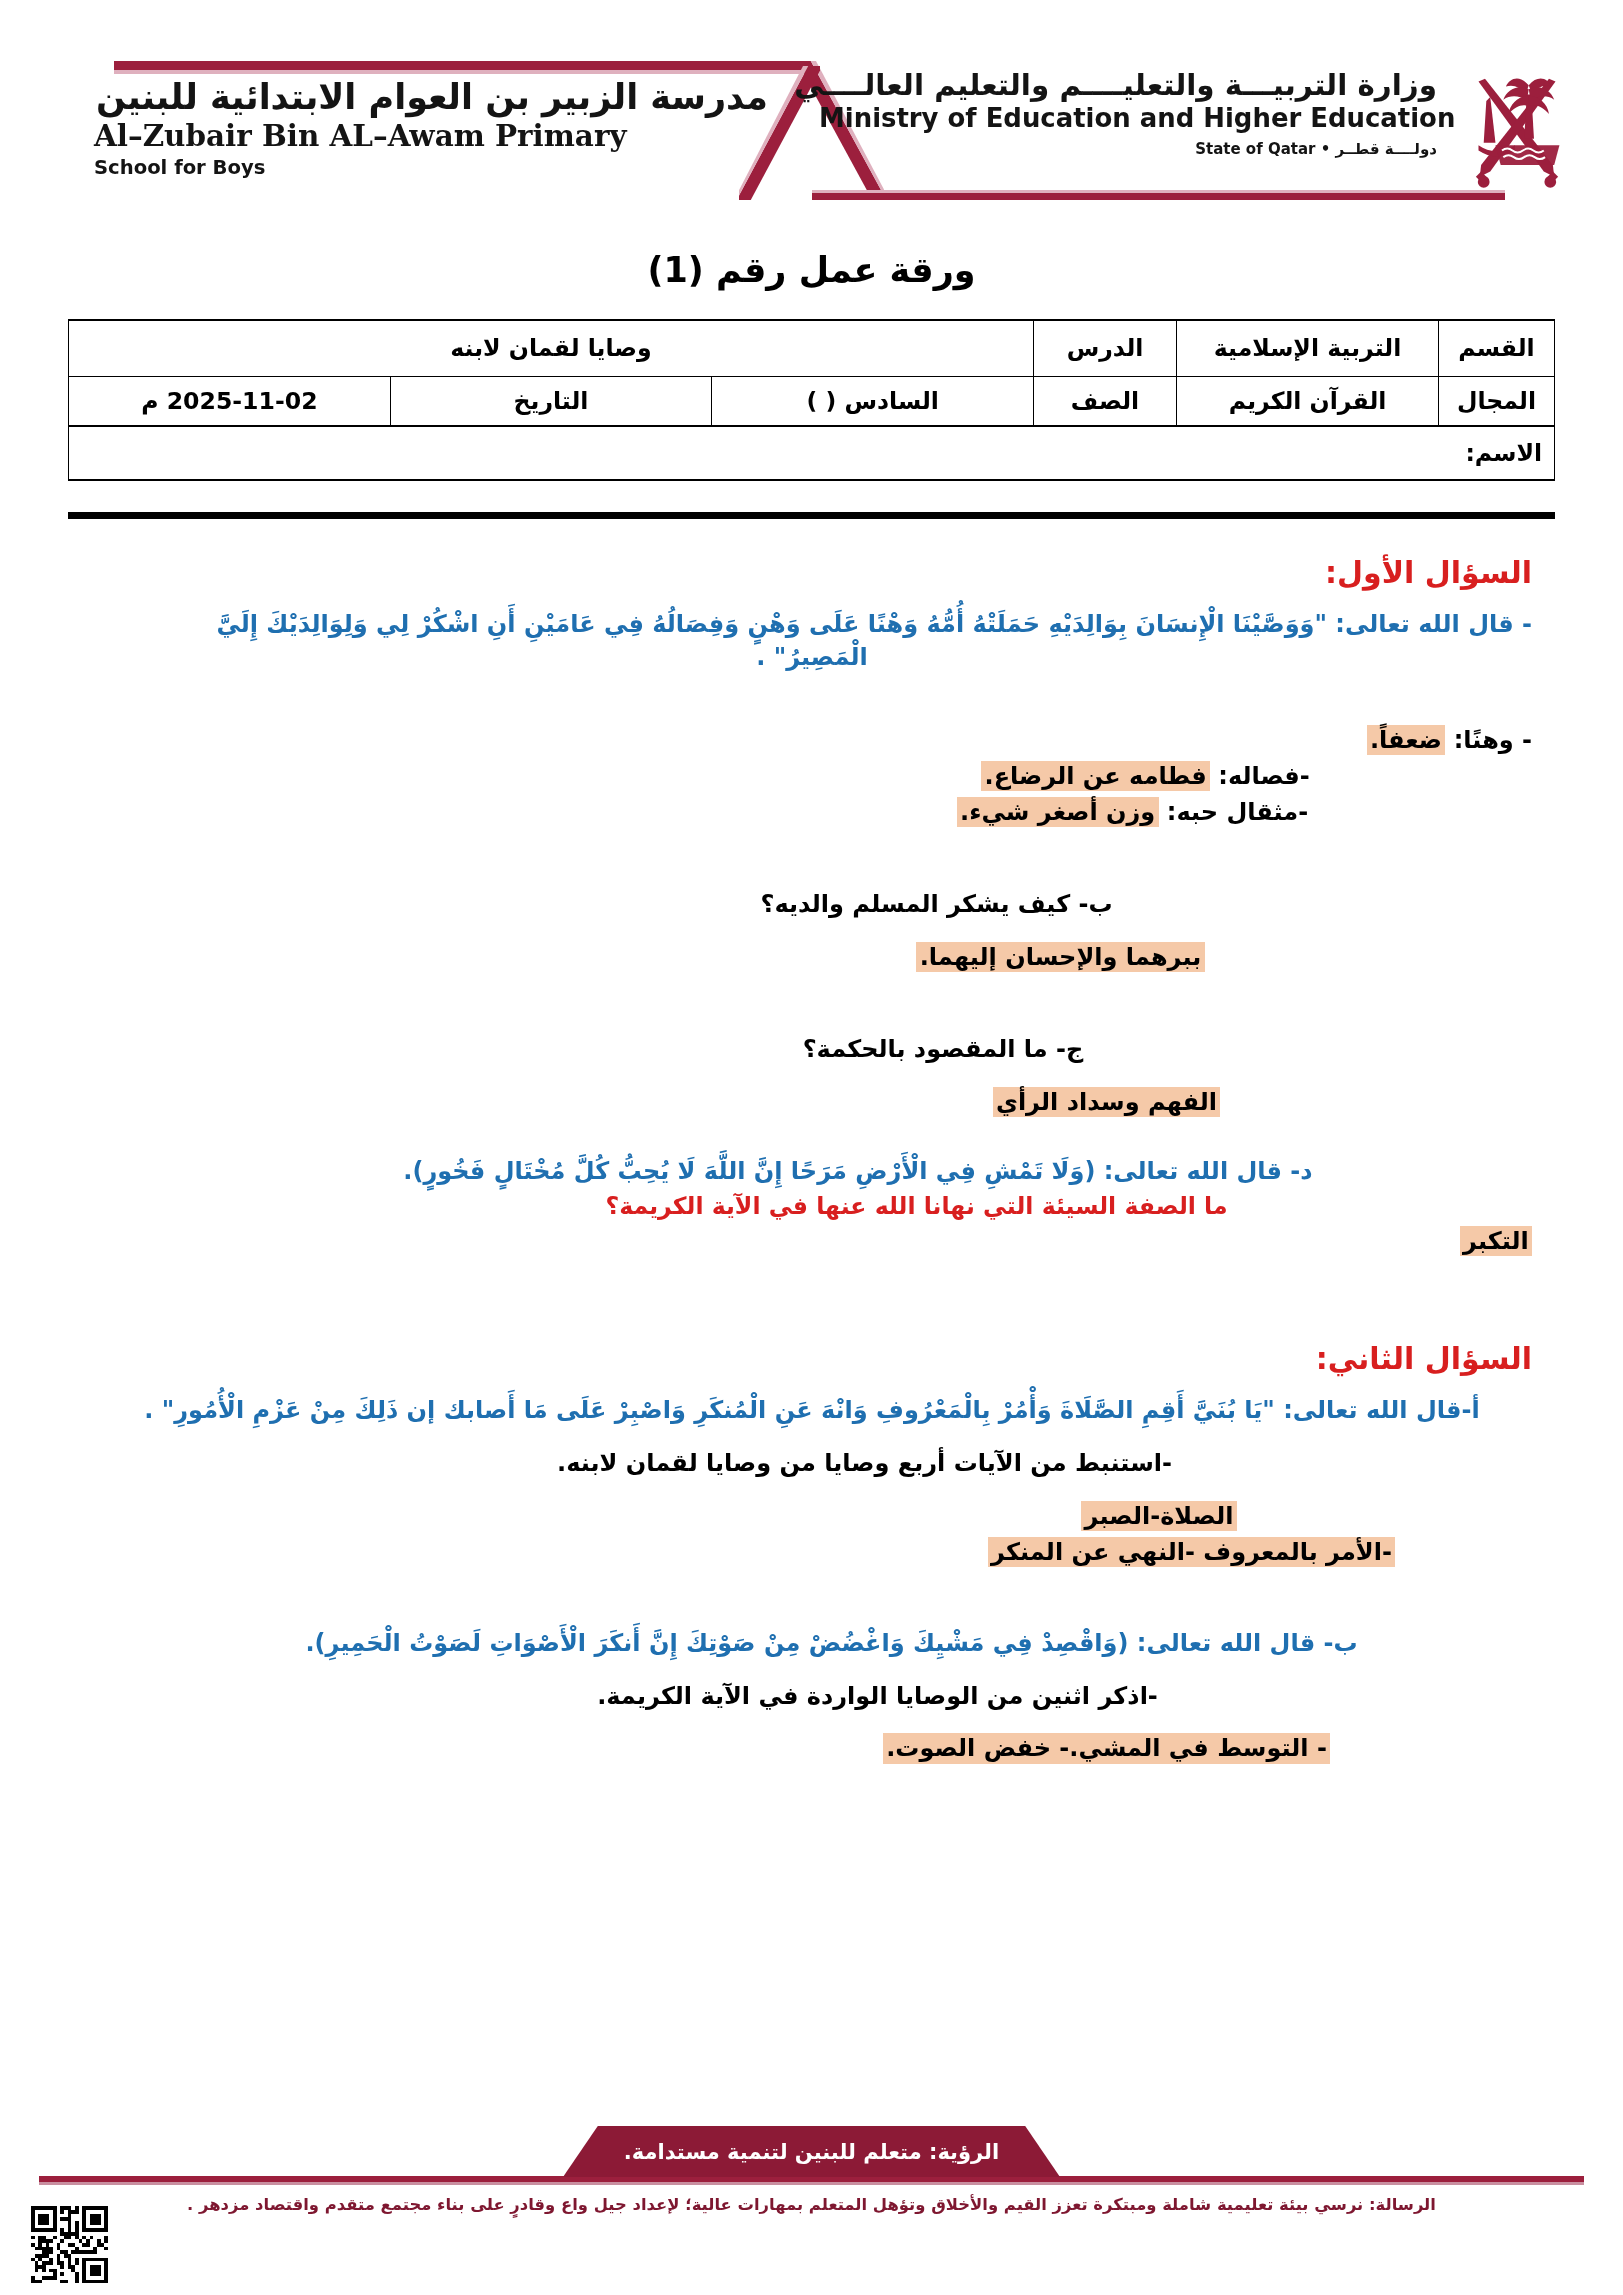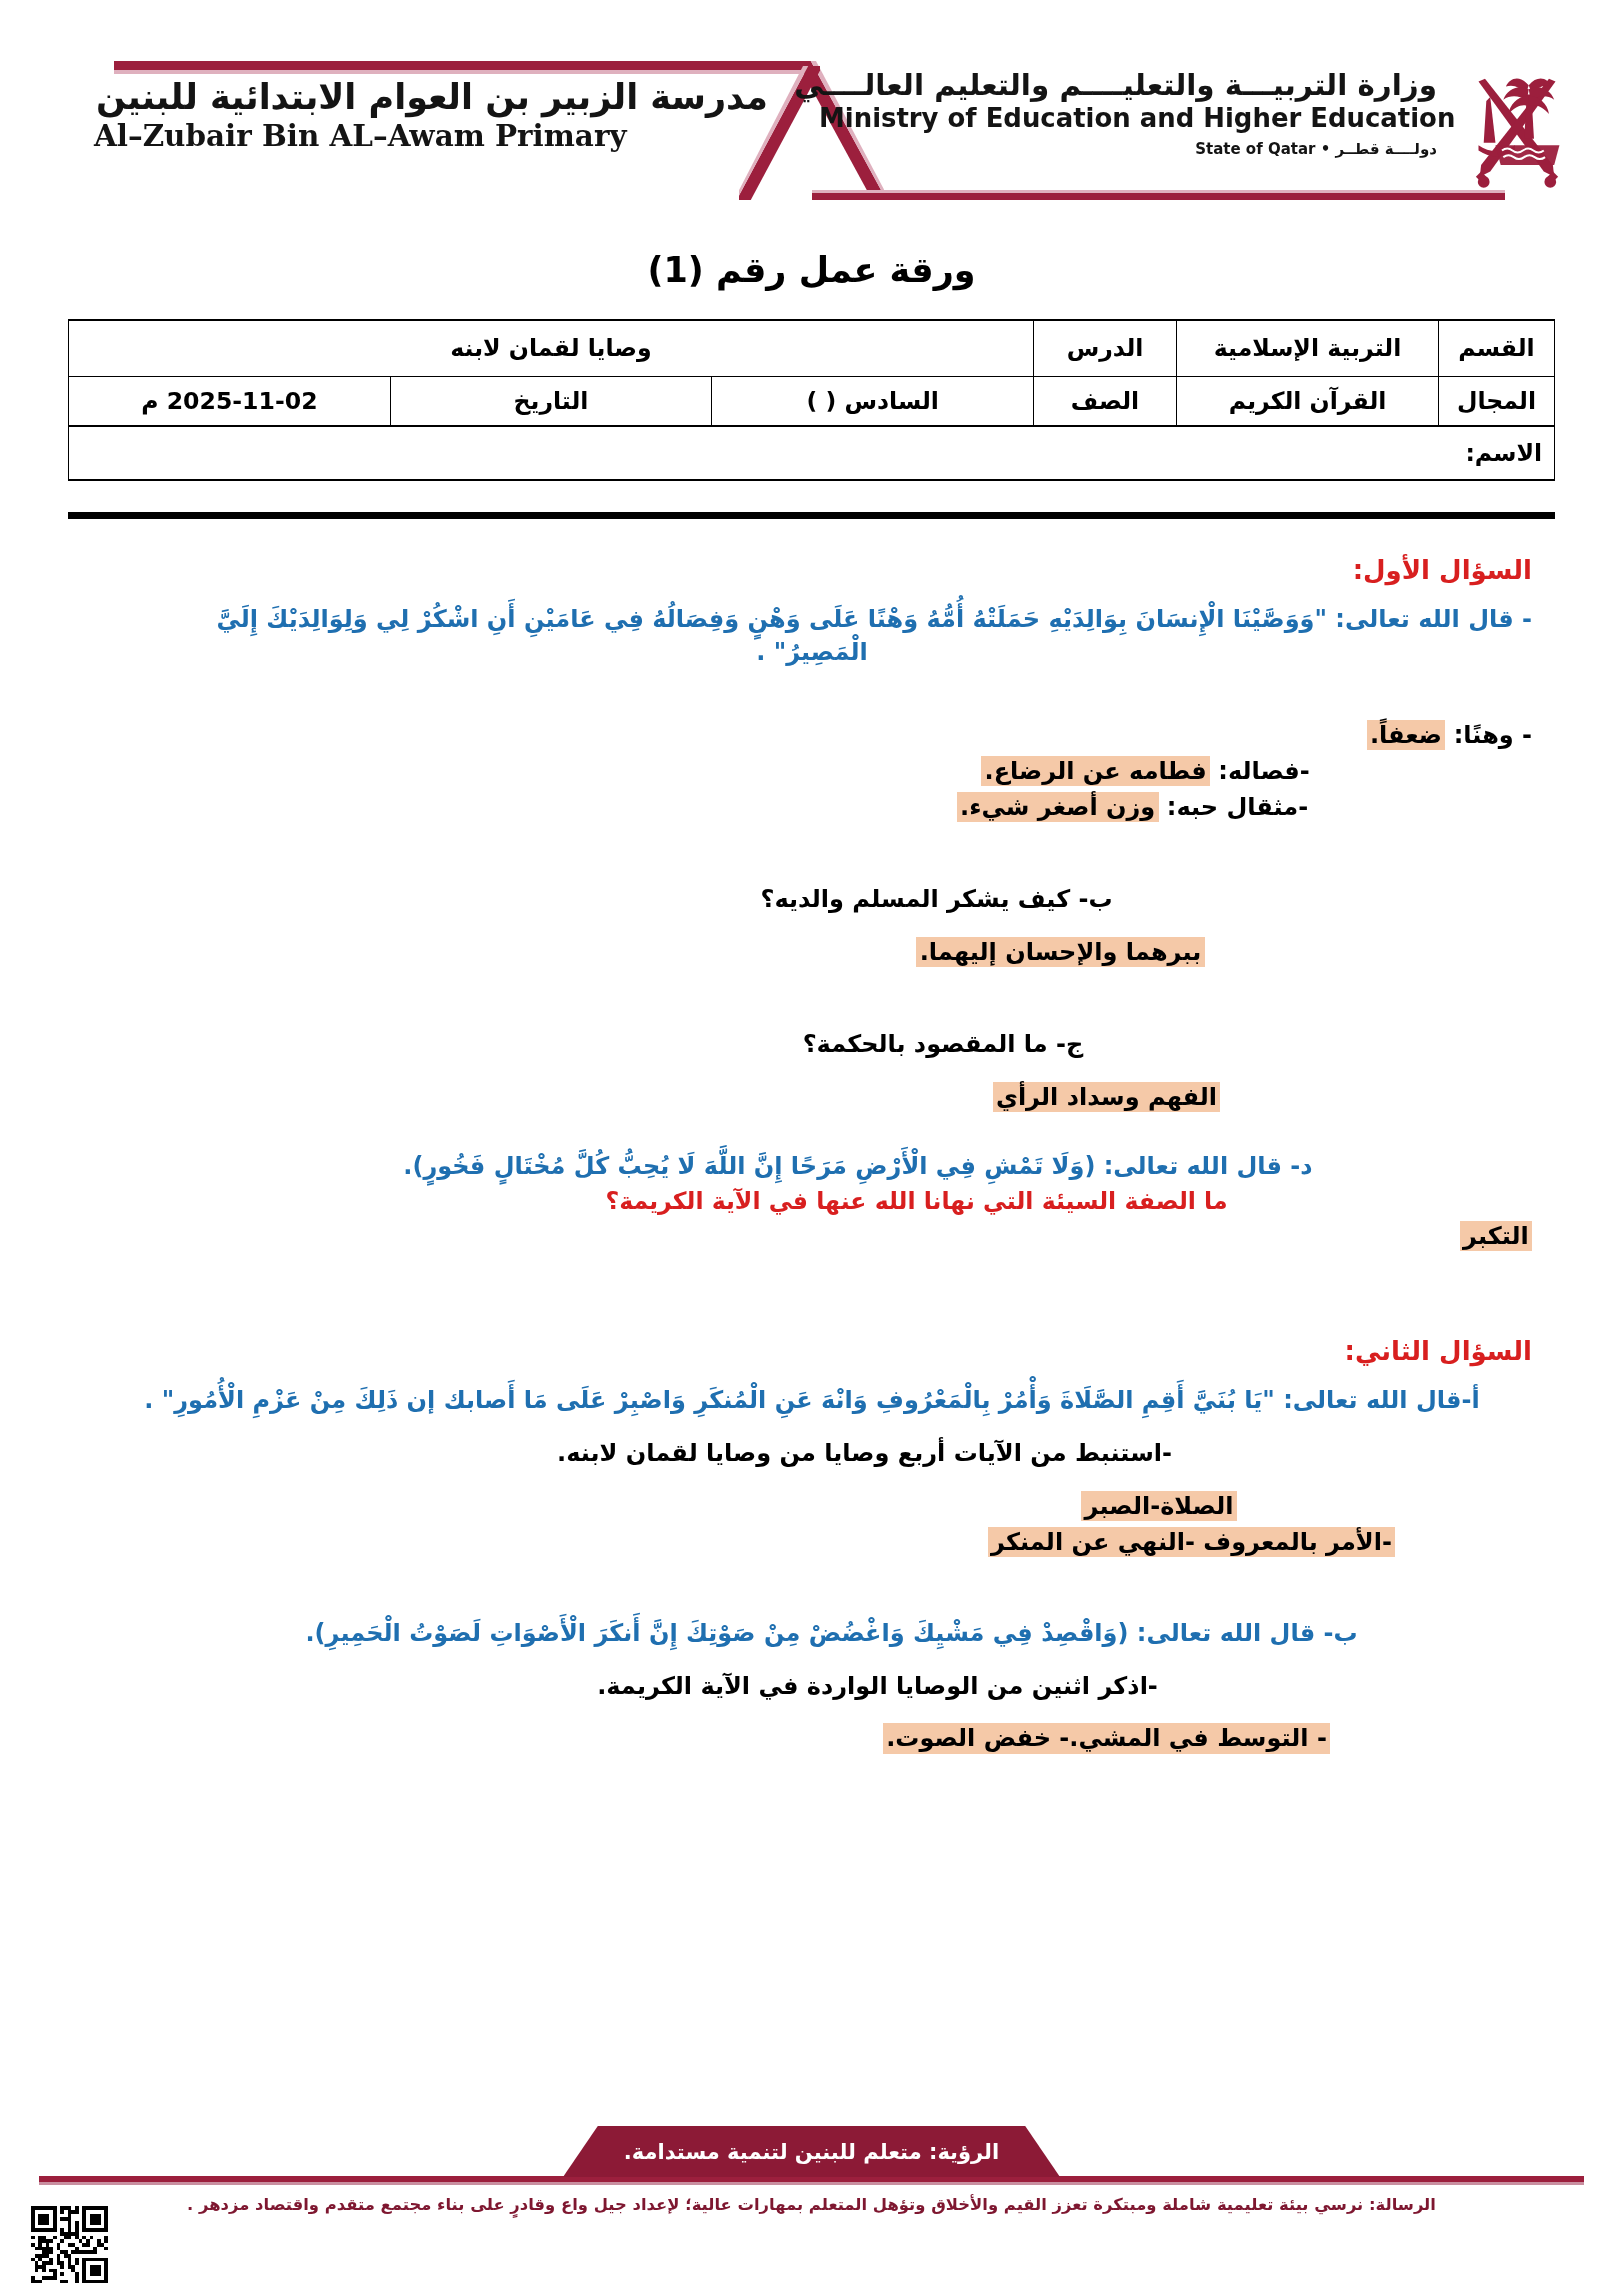--- a/index.html
+++ b/index.html
@@ -214,21 +214,21 @@
   
   .content {
     position: absolute;
     top: 555px;
     left: 92px;
     width: 1440px;
     direction: rtl;
     text-align: right;
   }
   .q-head {
-    font-size: 26px;
+    font-size: 30px;
     font-weight: bold;
     color: #D81F1F;
     margin: 0 0 17px 0;
   }
   .verse {
     font-size: 24px;
     font-weight: bold;
     color: #1F6FB0;
     line-height: 1.45;
     margin: 0;
@@ -351,20 +351,21 @@
   <div class="school-banner">
     <div class="band-top"></div>
     <div class="band-top-thin"></div>
     <svg class="slant" viewBox="0 0 130 212" preserveAspectRatio="none">
       <polygon points="0,0 18,0 130,205 130,212 112,212 0,7" fill="#9C1F3D"></polygon>
       <polygon points="18,0 26,0 130,196 130,205" fill="#DFB0BE"></polygon>
     </svg>
     <div class="school-txt">
       <div class="school-ar">مدرسة الزبير بن العوام الابتدائية للبنين</div>
       <div class="school-en">Al–Zubair Bin AL–Awam Primary</div>
+      <div class="school-en2">School for Boys</div>
     </div>
   </div>
 
   <div class="ministry-banner">
     <div class="band-bot"></div>
     <div class="band-bot-thin"></div>
     <svg class="slant-l" viewBox="0 0 124 205" preserveAspectRatio="none">
       <polygon points="124,0 106,0 0,198 0,205 18,205 124,7" fill="#9C1F3D"></polygon>
       <polygon points="106,0 98,0 0,190 0,198" fill="#DFB0BE"></polygon>
     </svg>

